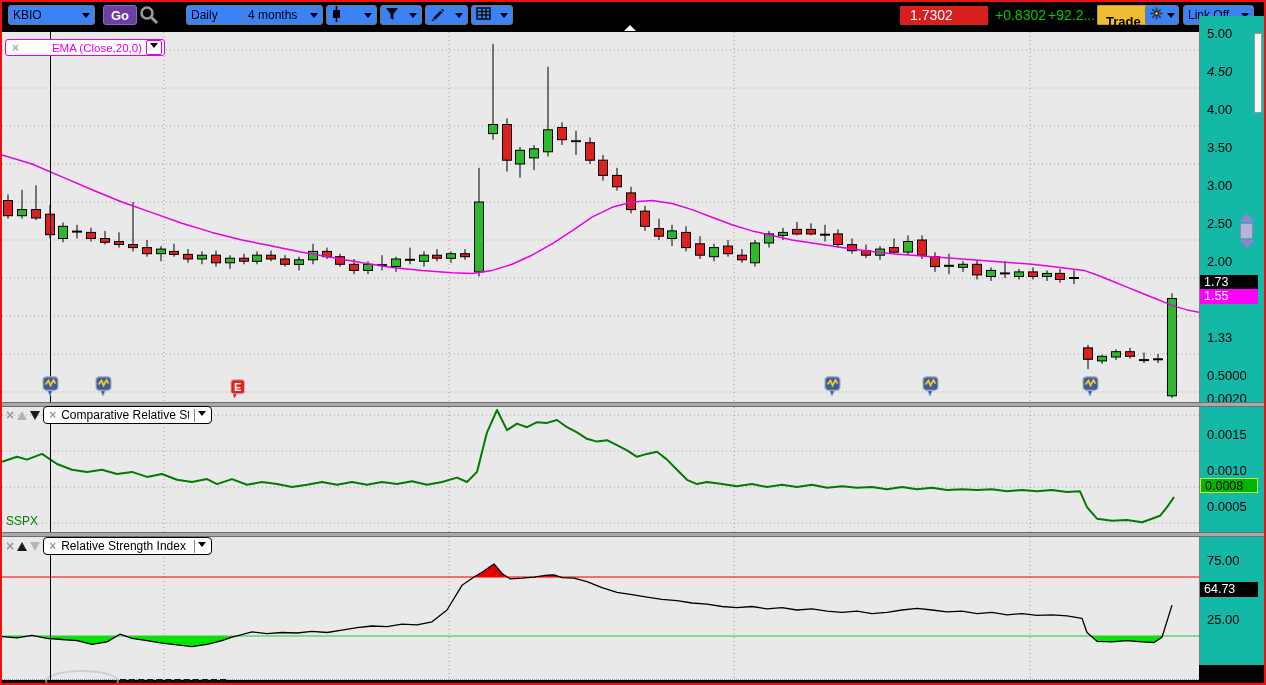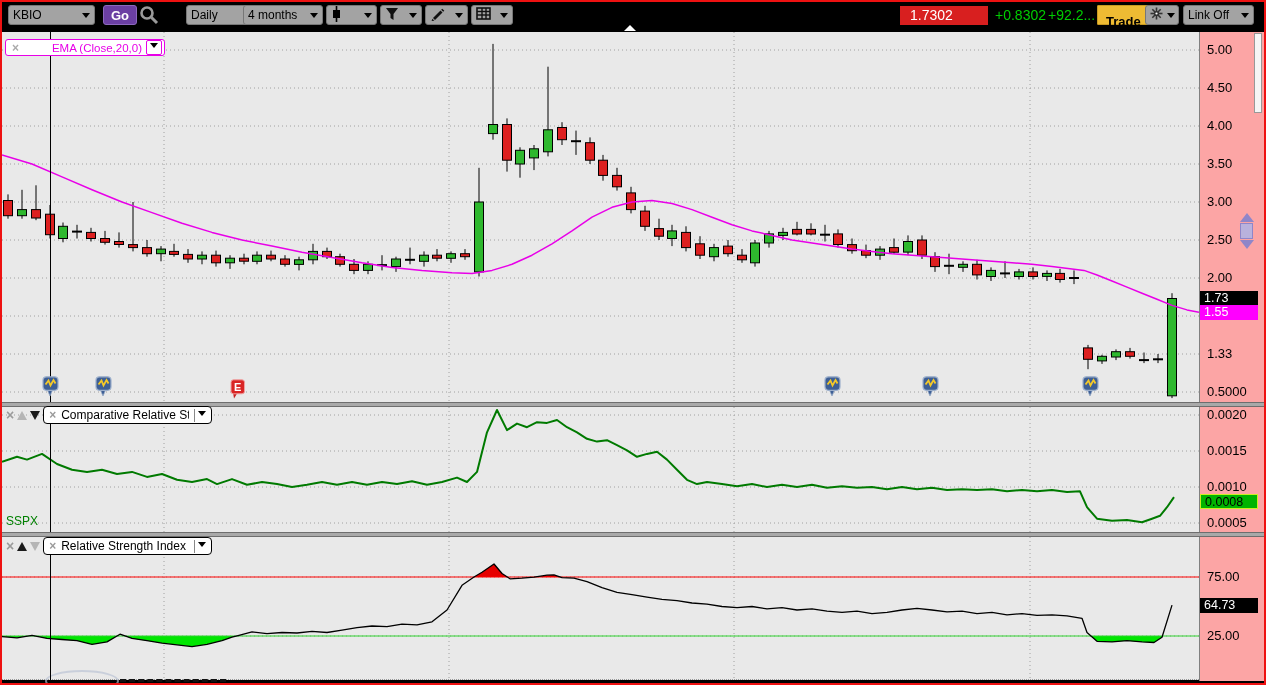--- a/index.html
+++ b/index.html
@@ -2,34 +2,34 @@
 <html><head>
 <meta charset="utf-8">
 <style>
   html,body{margin:0;padding:0;background:#222;}
   *{box-sizing:border-box;}
   .window{position:relative;width:1266px;height:685px;background:#000;border:2px solid #ee1111;
     font-family:"Liberation Sans",sans-serif;overflow:hidden;}
   
   .toolbar{position:absolute;left:0;top:0;width:1262px;height:28px;background:#000;}
   .tb{position:absolute;top:3px;height:20px;display:flex;align-items:center;}
-  .tb-sel,.tb-btn{background:#a3a3a3;border:1px solid #777;border-radius:3px;color:#000;
+  .tb-sel,.tb-btn{background:#3b82f6;border:1px solid #777;border-radius:3px;color:#000;
     font-size:12px;display:flex;align-items:center;padding:0 4px;gap:4px;height:20px;}
   .tb-sel span.lbl{flex:1;white-space:nowrap;overflow:hidden;}
   .dn{width:0;height:0;border:4px solid transparent;border-top:5px solid #000;margin-top:4px;}
   .go-btn{background:#6b3fa3;color:#fff;border:1px solid #8d68bf;border-radius:3px;
     font-weight:bold;font-size:13px;height:20px;padding:0 7px;}
   .price-red{background:#d81f1f;color:#fff;font-size:14px;padding:0 6px 0 10px;height:19px;
     display:flex;align-items:center;width:88px;}
   .chg{color:#00cc00;font-size:14px;}
   .trade-btn{background:#eebb33;color:#000;border:1px solid #c89a20;font-weight:bold;
     font-size:13px;height:20px;padding:8px 8px;border-radius:1px;}
   
   .panel{position:absolute;left:0;background:#e9e9e9;}
-  .axis{position:absolute;left:1197px;top:30px;width:65px;height:649px;background:#fca5a5;
+  .axis{position:absolute;left:1197px;top:14px;width:65px;height:649px;background:#14b8a6;
     border-left:1px solid #808080;}
   .tick{position:absolute;left:7px;font-size:13px;color:#000;white-space:nowrap;}
   .tag{position:absolute;left:0;width:58px;height:15px;font-size:12.5px;line-height:15px;
     padding-left:4px;z-index:5;}
   .splitter{position:absolute;left:0;width:1262px;height:5px;background:#a9a9a9;
     border-top:1px solid #6e6e6e;border-bottom:1px solid #6e6e6e;z-index:6;}
   .crosshair{position:absolute;left:48px;top:30px;width:1px;height:648px;background:#000;z-index:4;}
   
   .ind-head{position:absolute;display:flex;align-items:center;height:18px;z-index:7;gap:3px;}
   .hx{font-weight:bold;color:#9a9a9a;font-size:14px;line-height:14px;}
@@ -393,21 +393,21 @@
         <polygon points="123.1,99.0 130.0,101.4 145.0,103.7 160.0,106.1 175.0,107.8 190.0,109.6 205.0,107.3 220.0,103.7 230.0,100.2 234.7,99.0 234.7,99.0 123.1,99.0" fill="#00e600"></polygon>
         <polygon points="1089.0,99.0 1095.0,104.3 1110.0,104.9 1125.0,103.7 1140.0,104.9 1152.0,105.5 1160.0,100.2 1160.4,99.0 1160.4,99.0 1089.0,99.0" fill="#00e600"></polygon>
         <line x1="0" y1="40.0" x2="1197" y2="40.0" stroke="#ff0000" stroke-width="1"></line>
         <line x1="0" y1="99.0" x2="1197" y2="99.0" stroke="#2fd32f" stroke-width="1"></line>
         <polyline points="0.0,99.6 15.0,100.8 30.0,98.4 45.0,101.4 60.0,102.5 75.0,103.7 90.0,107.3 105.0,104.9 118.0,97.2 130.0,101.4 145.0,103.7 160.0,106.1 175.0,107.8 190.0,109.6 205.0,107.3 220.0,103.7 230.0,100.2 237.0,98.4 250.0,94.9 265.0,96.6 280.0,95.5 295.0,96.0 310.0,94.3 325.0,95.5 340.0,93.1 355.0,90.7 370.0,89.0 385.0,89.6 400.0,87.2 415.0,87.8 430.0,84.8 445.0,73.0 460.0,48.3 472.0,40.0 480.0,35.3 492.0,27.0 500.0,36.5 508.0,41.8 520.0,41.2 532.0,40.2 545.0,38.2 552.0,37.9 560.0,40.6 572.0,41.2 585.0,44.7 600.0,50.6 615.0,55.3 630.0,57.7 645.0,60.1 660.0,62.4 675.0,63.6 690.0,66.0 705.0,67.1 720.0,69.5 735.0,70.7 750.0,69.5 765.0,71.9 780.0,70.7 795.0,73.0 810.0,71.9 825.0,74.2 840.0,75.4 855.0,74.2 870.0,76.6 885.0,75.4 900.0,73.0 915.0,71.3 930.0,73.0 945.0,74.8 960.0,74.2 975.0,76.6 990.0,75.4 1005.0,77.8 1020.0,76.6 1035.0,78.3 1050.0,77.8 1065.0,78.9 1080.0,81.3 1085.0,95.5 1095.0,104.3 1110.0,104.9 1125.0,103.7 1140.0,104.9 1152.0,105.5 1160.0,100.2 1170.0,68.1" fill="none" stroke="#000000" stroke-width="1.3" stroke-linejoin="round"></polyline>
       </svg>
   </div>
 
   <div class="axis" id="axis">
       <div class="tick" style="top: 10px;">5.00</div>
-      <div class="tick" style="top: 48px;">4.50</div>
+      <div class="tick" style="top: 48px; font-style: italic;">4.50</div>
       <div class="tick" style="top: 86px;">4.00</div>
       <div class="tick" style="top: 124px;">3.50</div>
       <div class="tick" style="top: 162px;">3.00</div>
       <div class="tick" style="top: 200px;">2.50</div>
       <div class="tick" style="top: 238px;">2.00</div>
       <div class="tick" style="top: 276px;">1.50</div>
       <div class="tick" style="top: 314px;">1.33</div>
       <div class="tick" style="top: 352px;">0.5000</div>
       <div class="tag" style="top: 259.02px; background: rgb(0, 0, 0); color: rgb(255, 255, 255);">1.73</div>
       <div class="tag" style="top: 272.7px; background: rgb(255, 0, 255); color: rgb(255, 255, 255);">1.55</div>

